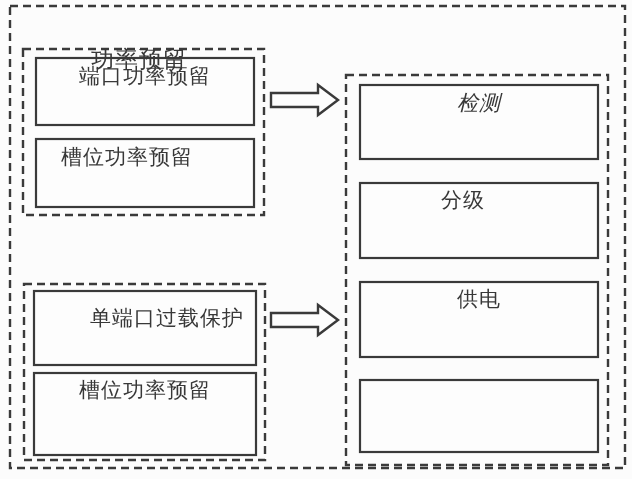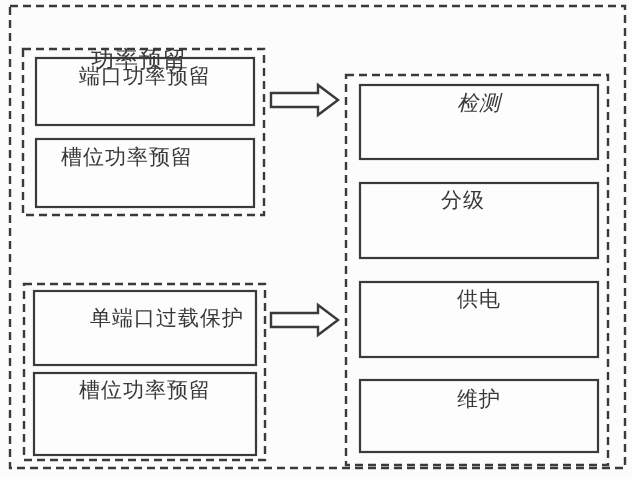--- a/index.html
+++ b/index.html
@@ -85,15 +85,14 @@
 
   <div class="lbl box-label" style="left:36px;top:65px;width:218px;">端口功率预留</div>
   <div class="lbl box-label" style="left:36px;top:146px;width:182px;">槽位功率预留</div>
 
   <div class="lbl box-label" style="left:34px;top:307px;width:266px;">单端口过载保护</div>
   <div class="lbl box-label" style="left:34px;top:379px;width:222px;">槽位功率预留</div>
 
   <div class="lbl box-label" style="left:360px;top:92px;width:238px;font-style:italic;">检测</div>
   <div class="lbl box-label" style="left:344px;top:189px;width:238px;">分级</div>
   <div class="lbl box-label" style="left:360px;top:288px;width:238px;">供电</div>
-  <div class="lbl box-label" style="left:360px;top:388px;width:238px;">维护</div>
 
 </div>
 
 </body></html>

